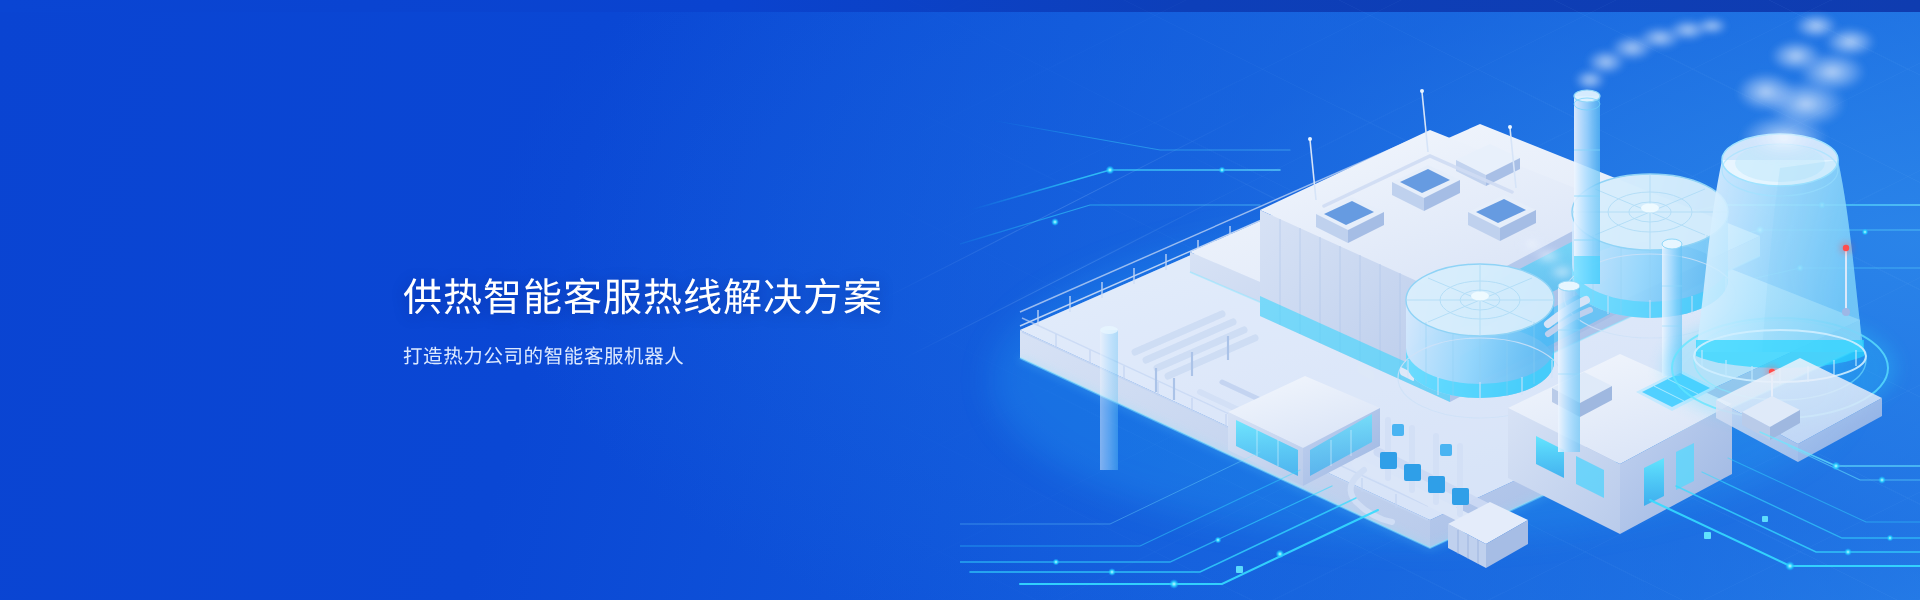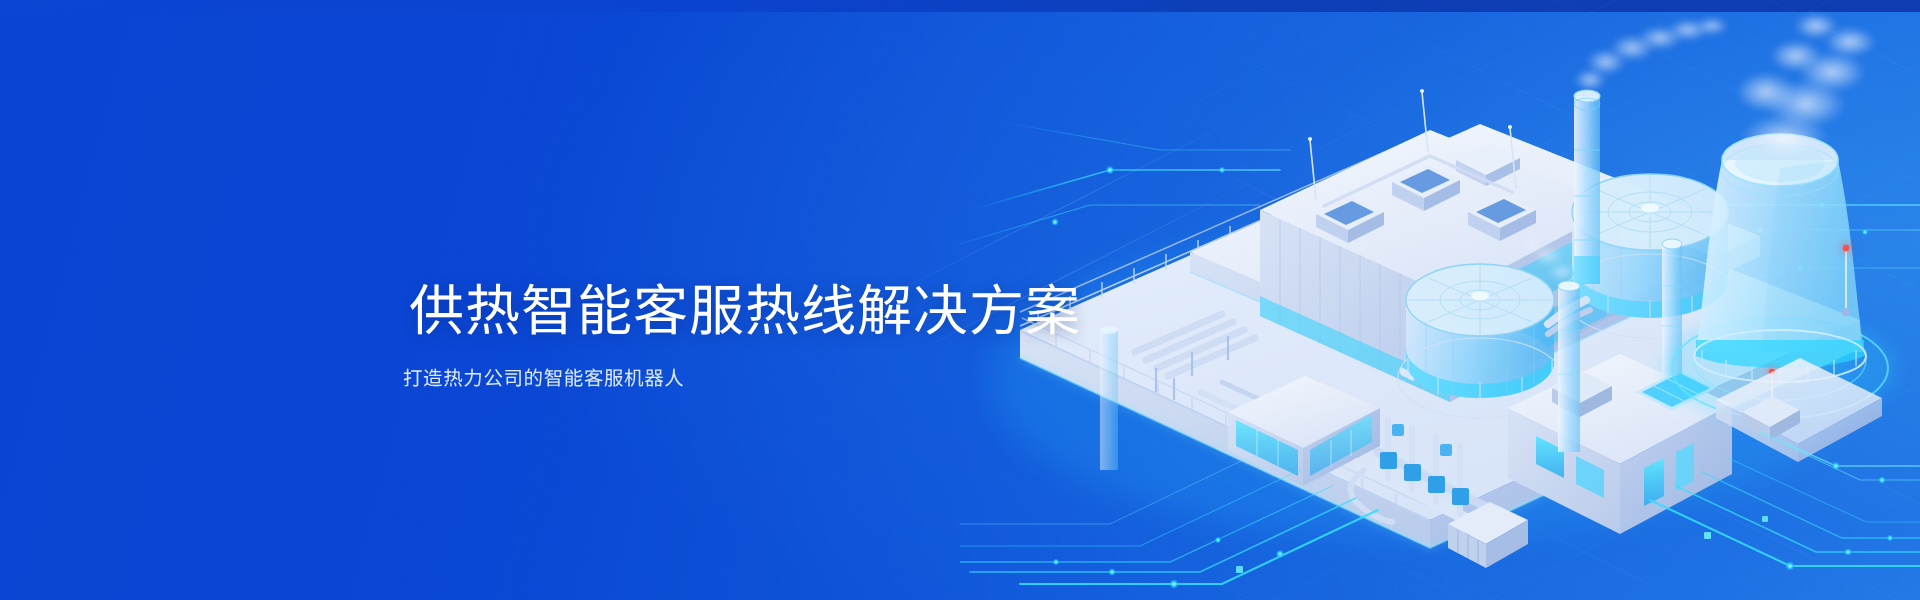--- a/index.html
+++ b/index.html
@@ -41,22 +41,22 @@
 
   
   .illustration{
     position:absolute;left:960px;top:0;width:960px;height:600px;
   }
   .illustration svg{display:block;width:960px;height:600px;}
 
   
   .copy{position:absolute;left:403px;top:278px;width:760px;}
   .hero-title{
-    margin:6px;
-    font-size:55px;
+    margin:0;
+    font-size:39px;
     line-height:1;
     letter-spacing:1px;
     font-weight:400;
     color:#ffffff;
     white-space:nowrap;
     text-shadow:0 2px 14px rgba(3,30,110,.35);
   }
   .hero-subtitle{
     margin:30px 0 16px 0;
     font-size:19.5px;

